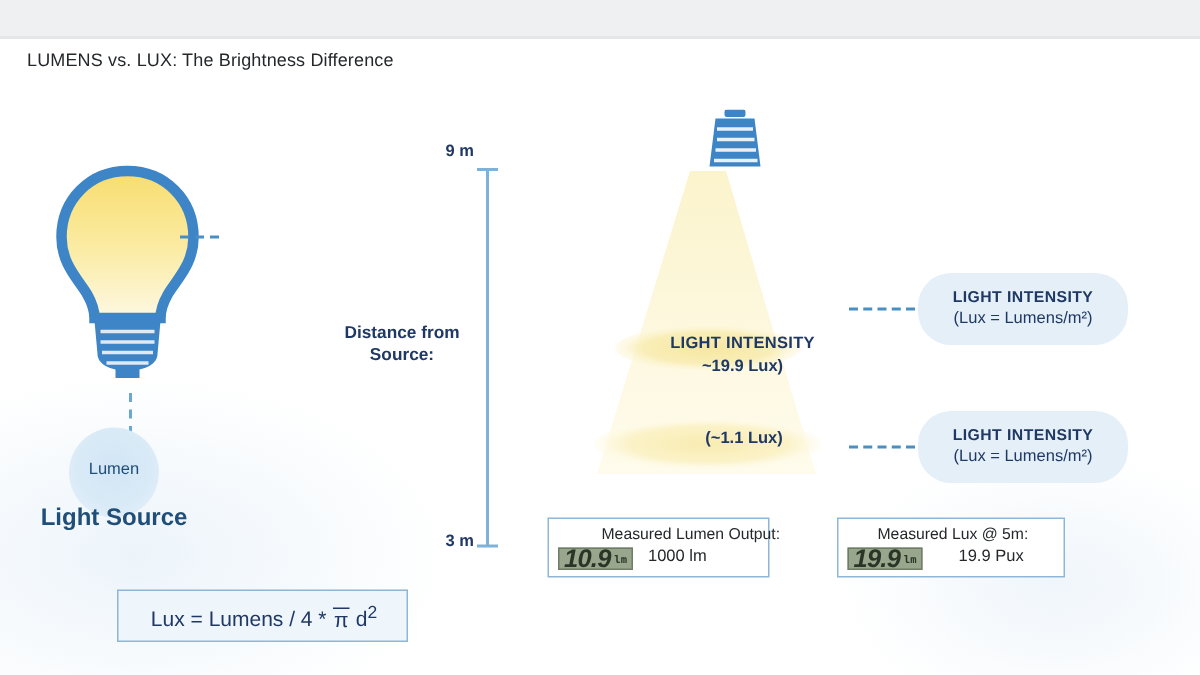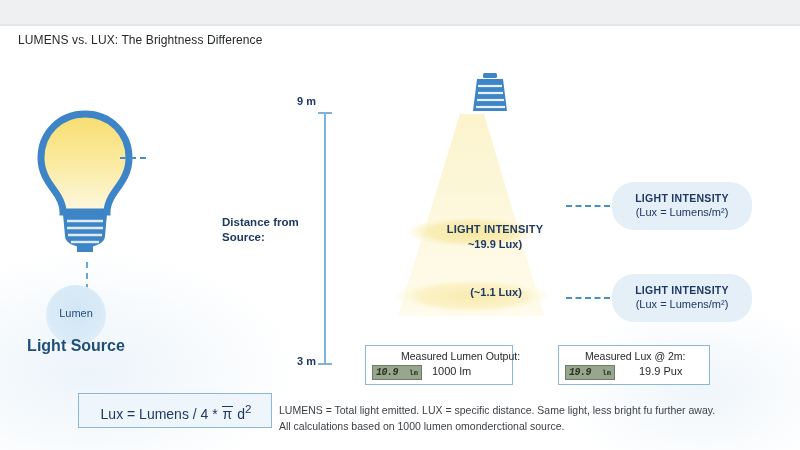--- a/index.html
+++ b/index.html
@@ -155,21 +155,21 @@
     width: 36px;
     text-align: right;
     font-size: 11px;
     font-weight: bold;
     color: #1f3864;
   }
   #axis-caption {
     position: absolute;
     left: 222px; top: 215px;
     width: 92px;
-    text-align: left;
+    text-align: center;
     font-size: 11.5px;
     font-weight: bold;
     color: #1f3864;
     line-height: 15px;
   }
 
   
   #cone-wrap {
     position: absolute;
     left: 368px; top: 100px;
@@ -227,22 +227,22 @@
     left: 6px; top: 19px;
     width: 50px; height: 15px;
     background: #97a68c;
     border: 1px solid #6f7d66;
     box-sizing: border-box;
     overflow: hidden;
   }
   .lcd-digits {
     position: absolute;
     left: 3px; top: 0px;
-    font-family: Liberation Mono, monospace;
-    font-size: 10px;
+    font-family: Liberation Sans, sans-serif;
+    font-size: 17px;
     font-weight: bold;
     font-style: italic;
     color: #2b3527;
     letter-spacing: -0.5px;
     line-height: 13px;
   }
   .lcd-unit {
     position: absolute;
     right: 3px; bottom: 0px;
     font-family: "DejaVu Sans Mono", monospace;
@@ -415,32 +415,28 @@
   <div class="measure-box" id="measure-left">
     <div class="measure-title">Measured Lumen Output:</div>
     <div class="lcd">
       <span class="lcd-digits">10.9</span>
       <span class="lcd-unit">lm</span>
     </div>
     <div class="measure-value">1000 lm</div>
   </div>
 
   <div class="measure-box" id="measure-right">
-    <div class="measure-title">Measured Lux @ 2m:</div>
+    <div class="measure-title">Measured Lux @ 5m:</div>
     <div class="lcd">
       <span class="lcd-digits">19.9</span>
       <span class="lcd-unit">lm</span>
     </div>
     <div class="measure-value">19.9 Pux</div>
   </div>
 
   <div id="formula-box">
     <div id="formula-text">
       <span>Lux = Lumens / 4 * </span><span class="overbar">π</span><span> d</span><sup>2</sup>
     </div>
   </div>
 
-  <div id="footnote">
-    <div>LUMENS = Total light emitted. LUX = specific distance. Same light, less bright fu  further away.</div>
-    <div>All calculations based on 1000 lumen omonderctional source.</div>
-  </div>
 
 </div>
 
 </body></html>

